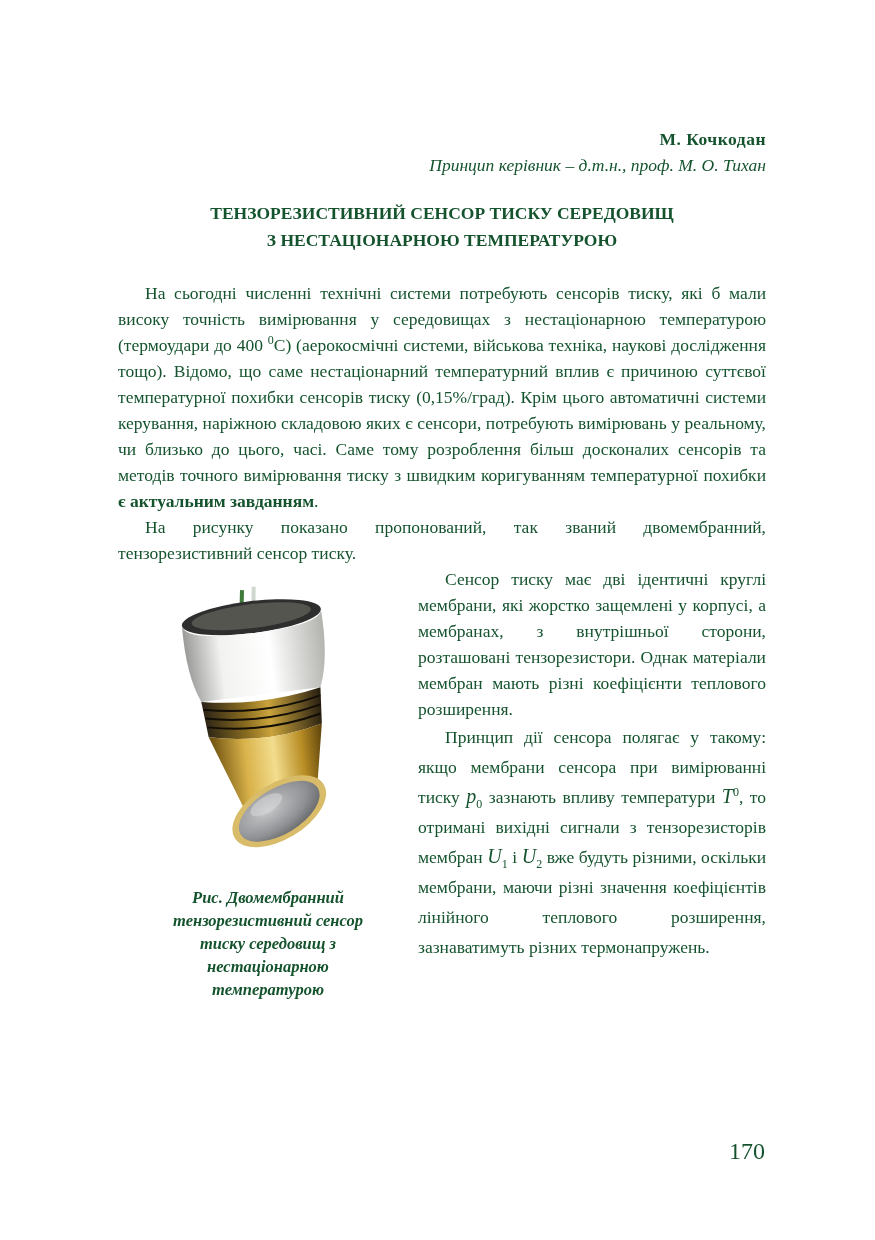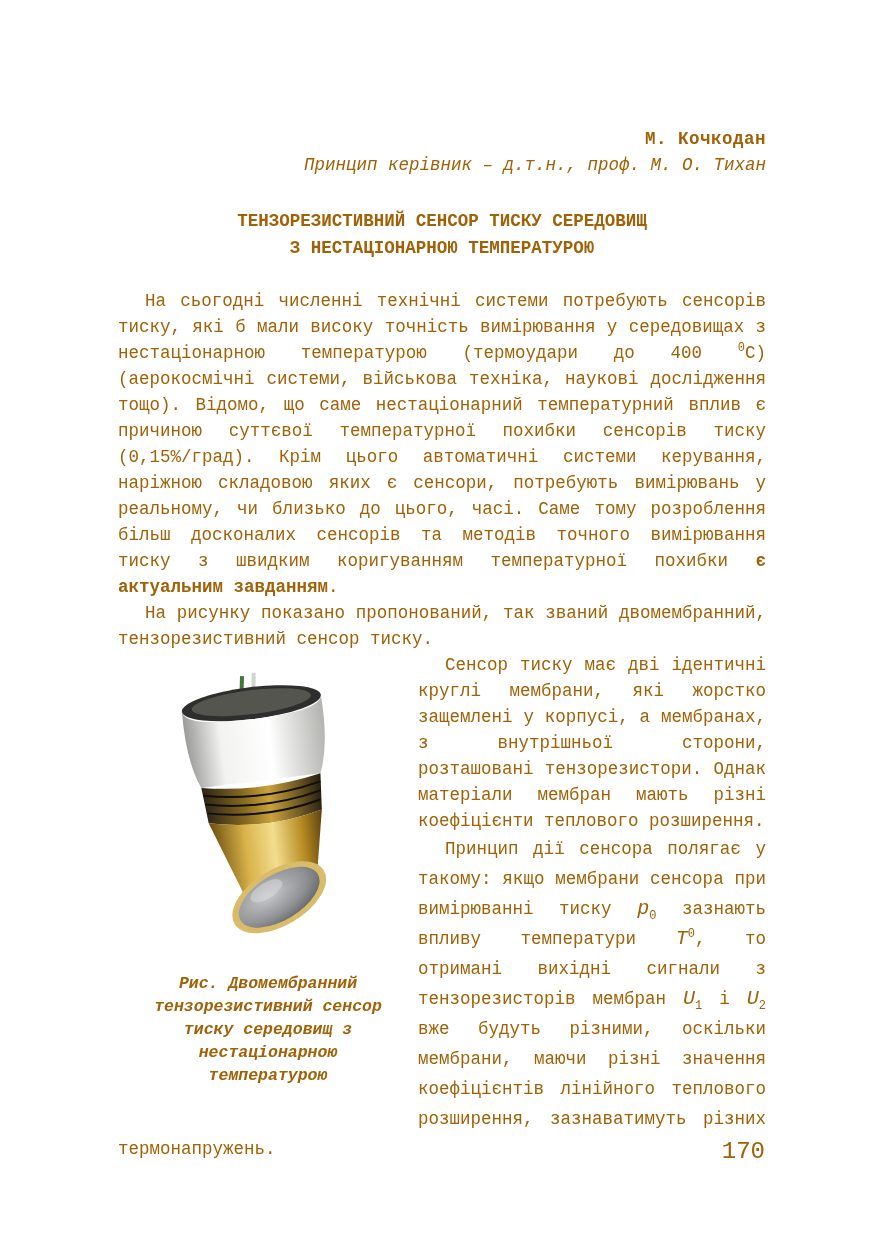--- a/index.html
+++ b/index.html
@@ -1,36 +1,36 @@
 <!DOCTYPE html>
 <html><head>
 <meta charset="utf-8">
 <style>
   html,body { margin:0; padding:0; background:#888; }
   .page {
     position:relative;
     width:875px; height:1240px;
     margin:0 auto;
     background:#ffffff;
-    font-family:Liberation Mono, monospace;
-    color:#a16207;
+    font-family:Liberation Serif, serif;
+    color:#14532d;
     overflow:hidden;
   }
   .content {
     position:absolute;
     left:118px; top:126px;
     width:648px;
     font-size:17.5px;
     line-height:26px;
   }
   .byline { text-align:right; }
   .byline .author { font-weight:bold; letter-spacing:0.5px; }
   .byline .supervisor { font-style:italic; }
   .title-block {
-    margin-top:30px;
+    margin-top:22px;
     text-align:center;
     font-weight:bold;
     font-size:17.5px;
     line-height:27px;
   }
   .body-block { margin-top:26px; }
   p.para {
     margin:0;
     text-align:justify;
     text-indent:27px;

